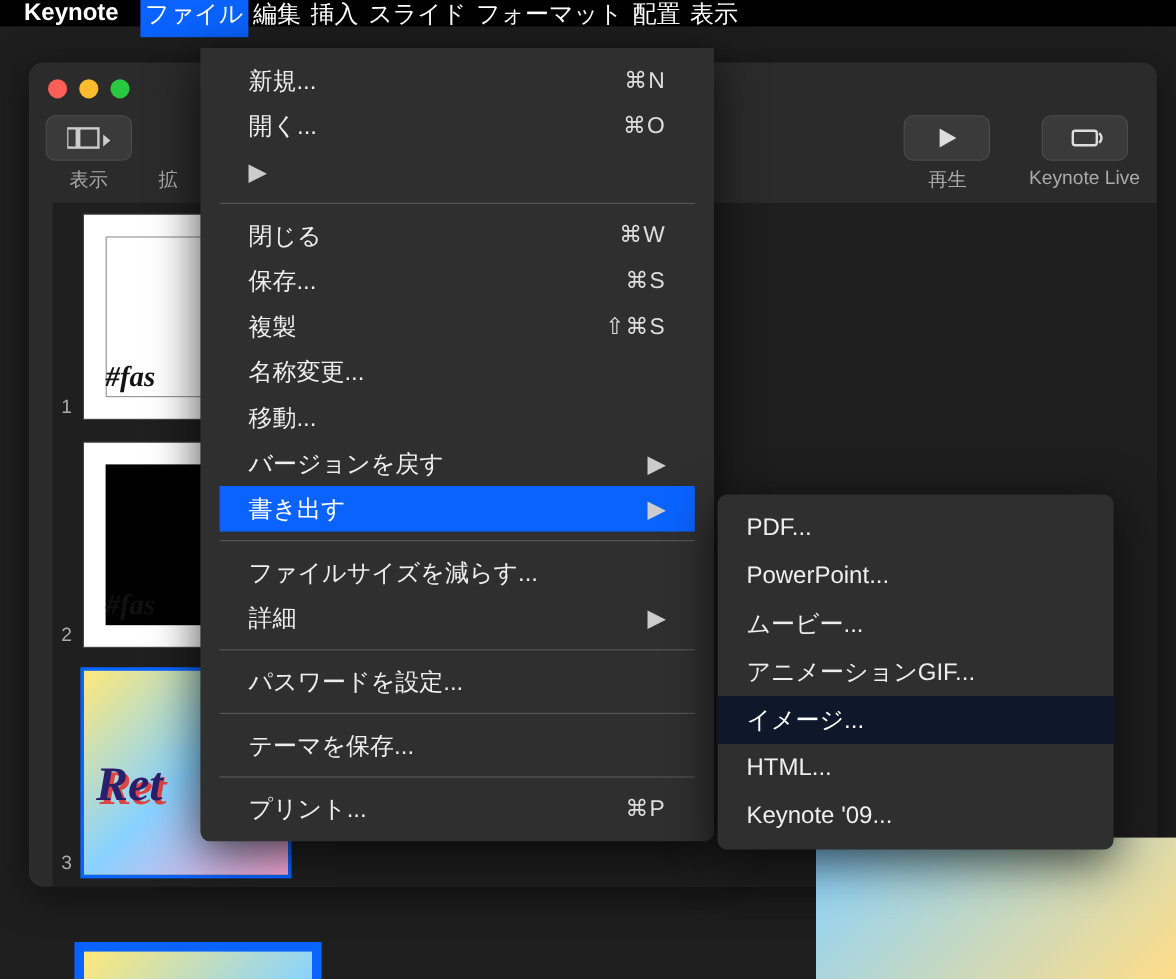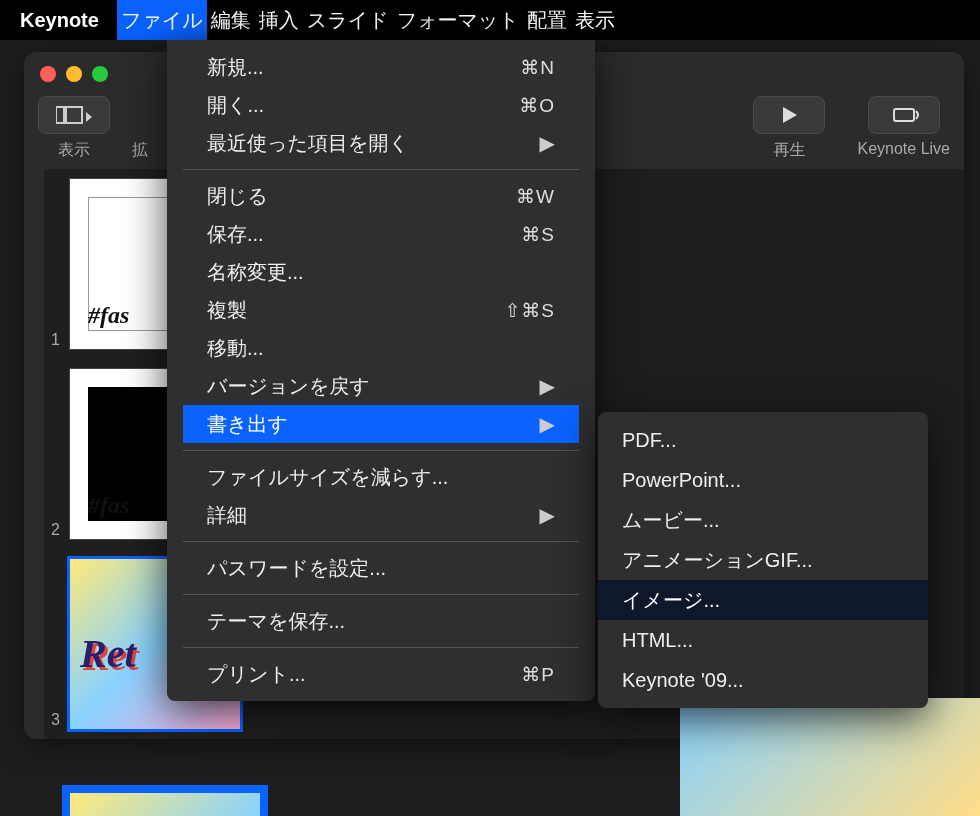--- a/index.html
+++ b/index.html
@@ -5,21 +5,21 @@
     * { margin: 0; padding: 0; box-sizing: border-box; }
     body {
       font-family: -apple-system, "Helvetica Neue", Arial, sans-serif;
       background: #1e1e1e;
       width: 980px;
       height: 816px;
       overflow: hidden;
       position: relative;
     }
     .menubar {
-      height: 40px;
+      height: 22px;
       background: #000;
       display: flex;
       align-items: center;
       padding: 0 10px;
       gap: 0;
       color: #fff;
     }
     .app-name {
       font-weight: 700;
       font-size: 20px;
@@ -255,38 +255,37 @@
 <div class="dropdown" id="file-dropdown">
     <div class="dd-item">
       <span>新規...</span>
       <span class="shortcut">⌘N</span>
     </div>
     <div class="dd-item">
       <span>開く...</span>
       <span class="shortcut">⌘O</span>
     </div>
     <div class="dd-item">
-      <span>最近使った項目を開く</span>
       <span class="arrow">▶</span>
     </div>
     <div class="dd-sep"></div>
     <div class="dd-item">
       <span>閉じる</span>
       <span class="shortcut">⌘W</span>
     </div>
     <div class="dd-item">
       <span>保存...</span>
       <span class="shortcut">⌘S</span>
     </div>
     <div class="dd-item">
-      <span>名称変更...</span>
-    </div>
-    <div class="dd-item">
       <span>複製</span>
       <span class="shortcut">⇧⌘S</span>
+    </div>
+    <div class="dd-item">
+      <span>名称変更...</span>
     </div>
     <div class="dd-item">
       <span>移動...</span>
     </div>
     <div class="dd-item">
       <span>バージョンを戻す</span>
       <span class="arrow">▶</span>
     </div>
     <div class="dd-item highlighted">
       <span>書き出す</span>

